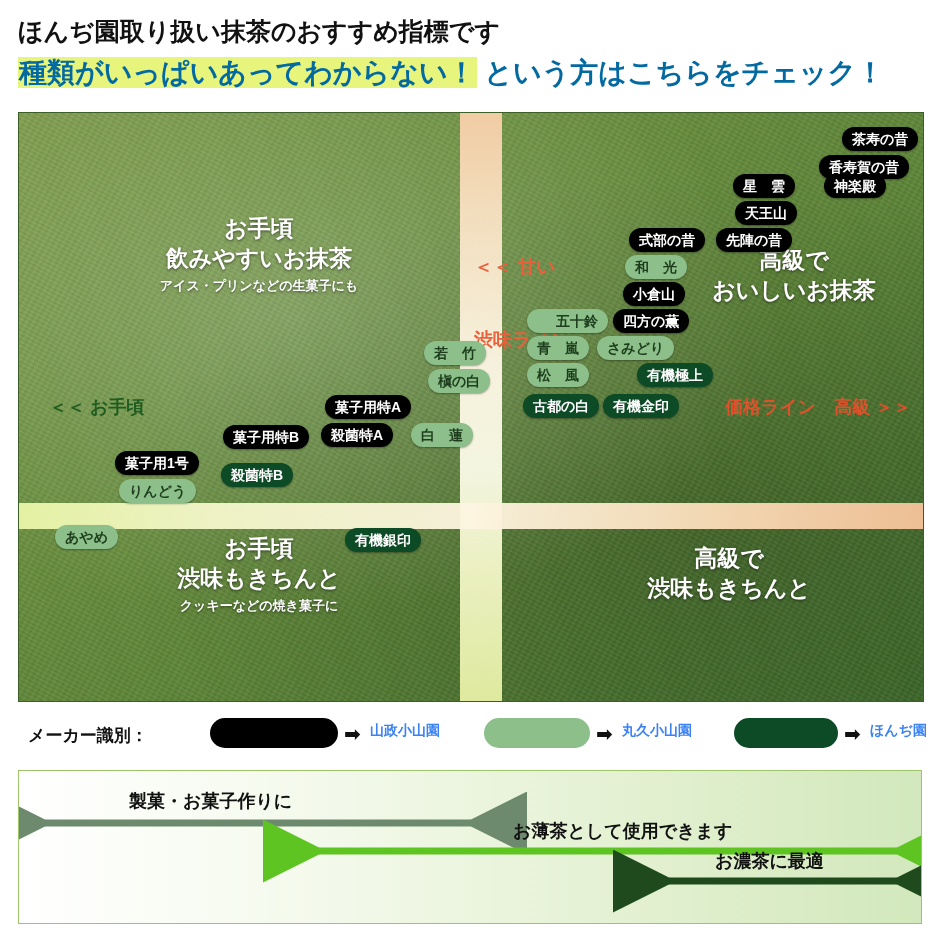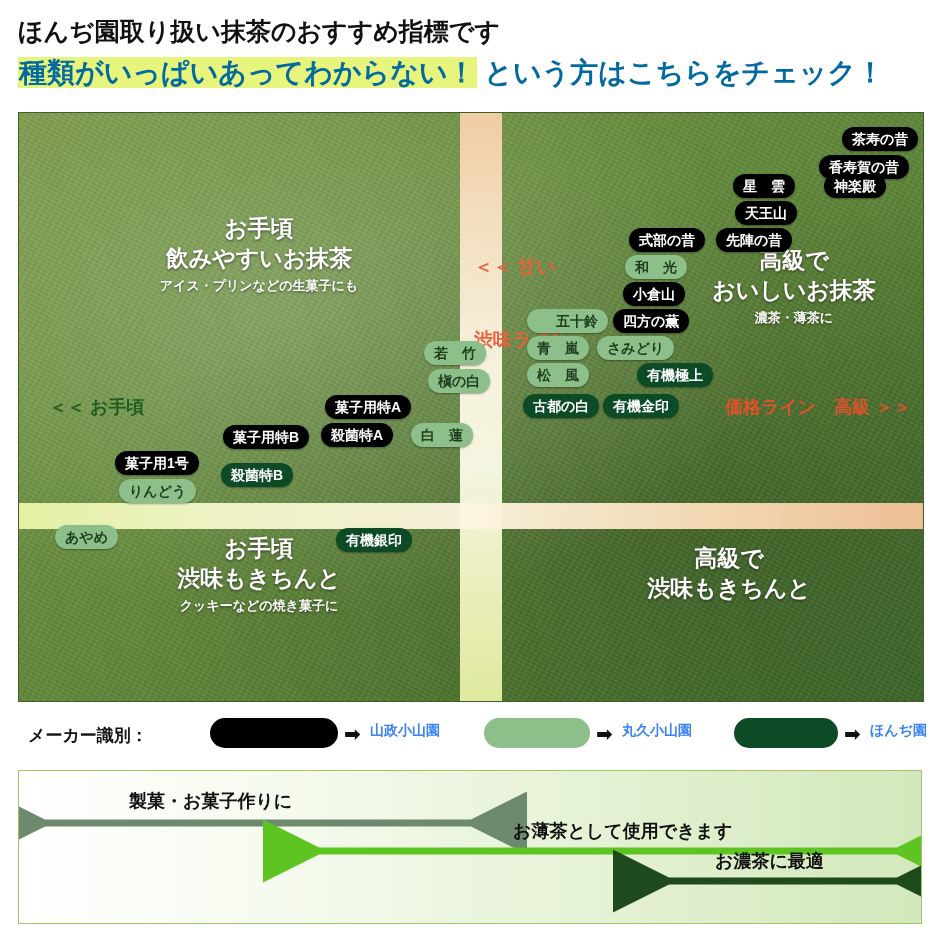--- a/index.html
+++ b/index.html
@@ -128,21 +128,20 @@
   <div class="axis-label lbl-kakaku">価格ライン　高級 ＞＞</div>
 
   <div class="cap" style="left:70px;top:100px;width:340px;">
     <div class="l1">お手頃</div>
     <div class="l2">飲みやすいお抹茶</div>
     <div class="l3">アイス・プリンなどの生菓子にも</div>
   </div>
   <div class="cap" style="left:640px;top:132px;width:270px;">
     <div class="l1">高級で</div>
     <div class="l2">おいしいお抹茶</div>
-    <div class="l3">濃茶・薄茶に</div>
   </div>
   <div class="cap" style="left:80px;top:420px;width:320px;">
     <div class="l1">お手頃</div>
     <div class="l2">渋味もきちんと</div>
     <div class="l3">クッキーなどの焼き菓子に</div>
   </div>
   <div class="cap" style="left:560px;top:430px;width:300px;">
     <div class="l1">高級で</div>
     <div class="l2">渋味もきちんと</div>
     <div class="l3"></div>
@@ -169,21 +168,21 @@
       <div class="chip maker-yamamasa" style="left: 306px; top: 282px;">菓子用特A</div>
       <div class="chip maker-honchi" style="left: 504px; top: 281px;">古都の白</div>
       <div class="chip maker-honchi" style="left: 584px; top: 281px;">有機金印</div>
       <div class="chip maker-yamamasa" style="left: 302px; top: 310px;">殺菌特A</div>
       <div class="chip maker-marukyu" style="left: 392px; top: 310px;">白　蓮</div>
       <div class="chip maker-yamamasa" style="left: 204px; top: 312px;">菓子用特B</div>
       <div class="chip maker-yamamasa" style="left: 96px; top: 338px;">菓子用1号</div>
       <div class="chip maker-honchi" style="left: 202px; top: 350px;">殺菌特B</div>
       <div class="chip maker-marukyu" style="left: 100px; top: 366px;">りんどう</div>
       <div class="chip maker-marukyu" style="left: 36px; top: 412px;">あやめ</div>
-      <div class="chip maker-honchi" style="left: 317px; top: 415px; text-align: right;">有機銀印</div>
+      <div class="chip maker-honchi" style="left: 326px; top: 415px; text-align: right;">有機銀印</div>
     </div>
 </div>
 
 <div class="legend">
   <div class="legend-title">メーカー識別：</div>
 
   <div class="sw sw1"></div>
   <div class="arrow" style="left:326px;">➡</div>
   <div class="lg-txt" style="left:352px;">山政小山園</div>
 

